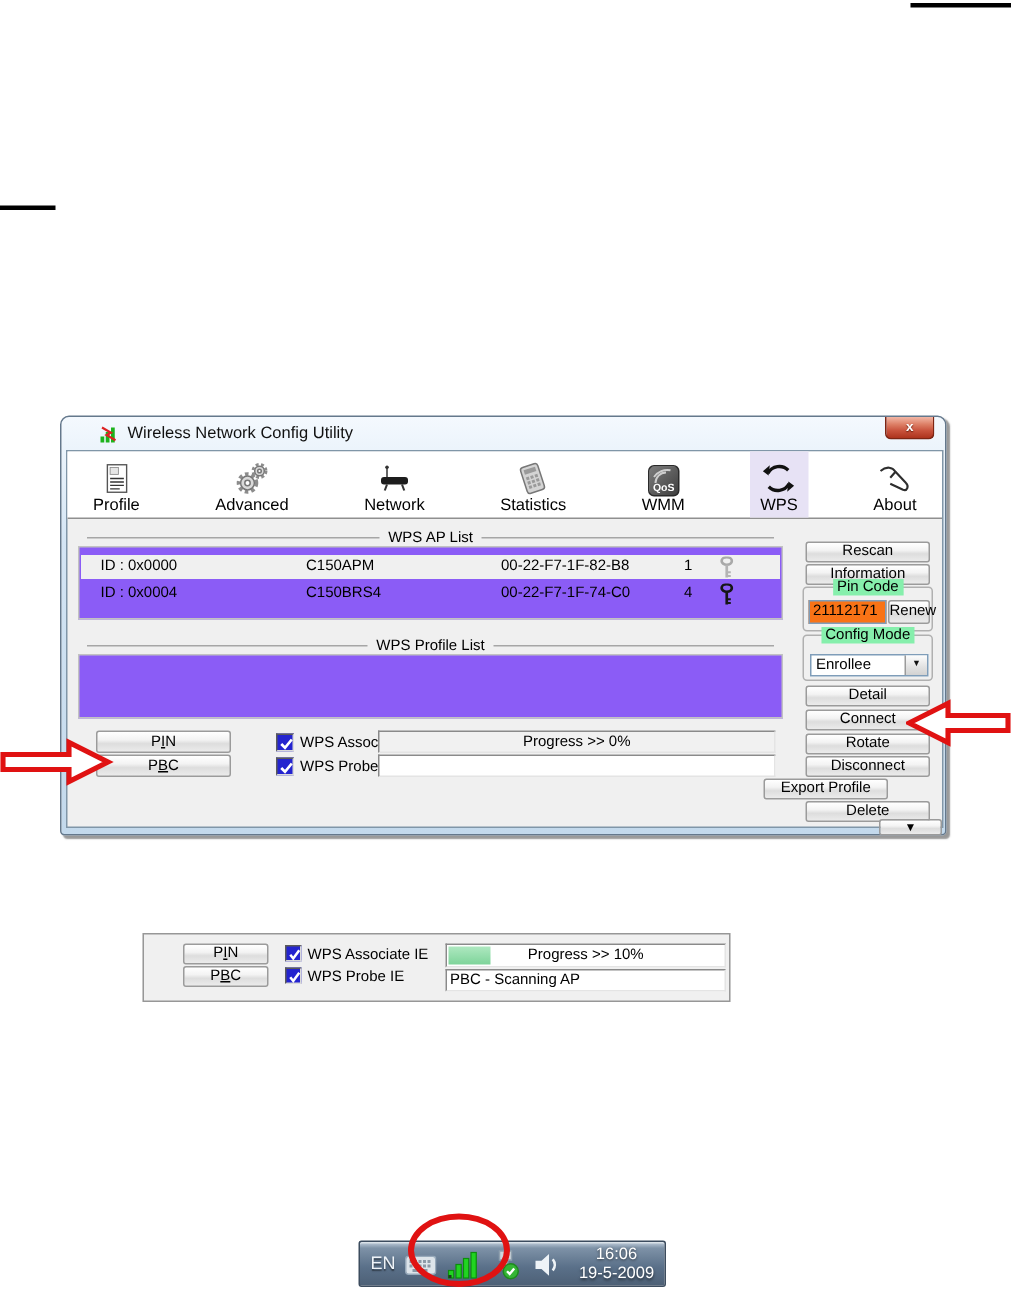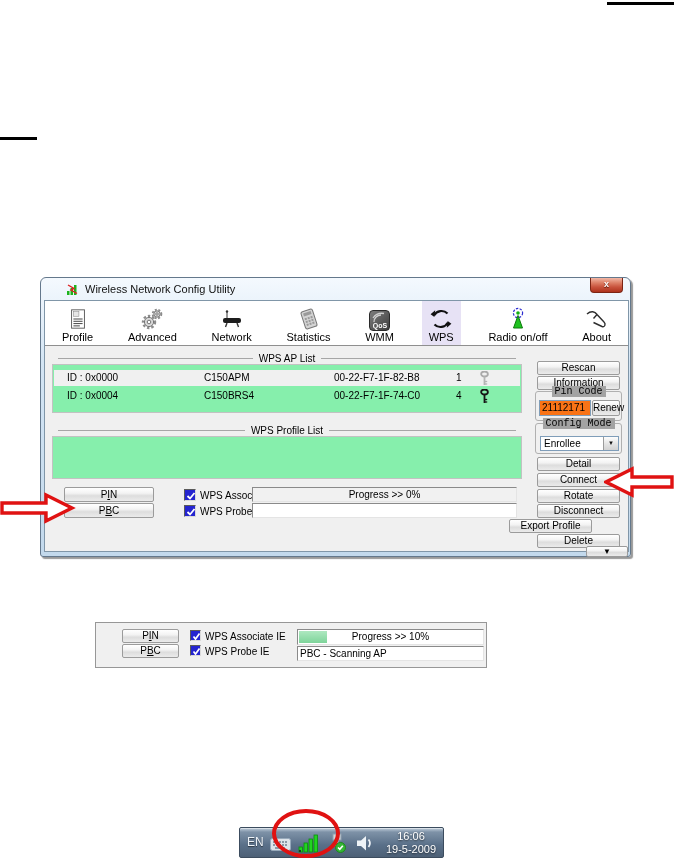--- a/index.html
+++ b/index.html
@@ -28,41 +28,41 @@
              border-bottom:1px solid #8f8f8f; display:flex; justify-content:space-between;
              align-items:stretch; padding:0 10px; }
   .tb { display:flex; flex-direction:column; align-items:center; justify-content:flex-end;
         padding:2px 7px 2px; font-size:11px; color:#000; }
   .tb .ic { height:26px; display:flex; align-items:flex-end; justify-content:center; }
   .tb.active { background:#e7e2f5; }
 
   .grp { position:absolute; display:flex; align-items:center; font-size:10px; color:#000; height:12px; }
   .grp::before, .grp::after { content:""; flex:1; height:1px; background:#a6a6a6; margin:0 6px; }
 
-  .listbox { position:absolute; background:#86efac; border:1px solid #c2c2c2; }
+  .listbox { position:absolute; background:#8b5cf6; border:1px solid #c2c2c2; }
   .aprow { position:absolute; left:1px; width:466px; height:16px; font-size:10px; color:#000; }
   .aprow.sel { background:#f0f0f0; }
   .aprow span { position:absolute; top:2px; white-space:nowrap; }
 
   .btn { position:absolute; background:linear-gradient(180deg,#ffffff,#f3f3f3 40%,#dddddd 60%,#ebebeb);
          border:1px solid #9b9b9b; border-radius:2px; font-size:10px; color:#000;
          text-align:center; white-space:nowrap; }
   .u { text-decoration:underline; }
 
   .sunken { position:absolute; background:#f1f1f1; border:1px solid; border-color:#8a8a8a #e4e4e4 #e4e4e4 #8a8a8a; }
   .sunken.white { background:#fff; }
 
   .cb { position:absolute; width:12px; height:12px; background:#2424cf;
         border:1px solid; border-color:#5a5a5a #dadada #dadada #5a5a5a; }
   .cb svg { position:absolute; left:1px; top:1px; }
   .cblabel { position:absolute; font-size:10px; color:#000; white-space:nowrap; }
 
   .gb { position:absolute; border:1px solid #b0b0b0; border-radius:3px; }
   .gb .gblabel { position:absolute; top:-6px; left:50%; transform:translateX(-50%);
-                 background:#a3a3a3; padding:0 3px; font-size:10px; white-space:nowrap;font-family:Liberation Mono, monospace; }
+                 background:#86efac; padding:0 3px; font-size:10px; white-space:nowrap; }
   .field { position:absolute; background:#f97316; border:1px solid #7f9db9; font-size:10px;
            padding:1px 2px; color:#000; }
   .combo { position:absolute; background:#fff; border:1px solid #7f9db9; font-size:10px; }
   .combo .val { position:absolute; left:3px; top:1px; }
   .combo .drop { position:absolute; right:0; top:0; bottom:0; width:15px;
                  background:linear-gradient(180deg,#fdfdfd,#e3e3e3 55%,#d2d2d2);
                  border-left:1px solid #9b9b9b; font-size:6px; line-height:13px; text-align:center; color:#111; }
 
   .progress-text { width:100%; text-align:center; font-size:10px; line-height:13px; }
   .fill { position:absolute; left:1px; top:1px; bottom:1px;
@@ -192,30 +192,20 @@
         <div class="tb active">
           <span class="ic">
             <svg width="24" height="24" viewBox="0 0 24 24">
               <path d="M18.5 6.5 A 8.5 8.5 0 0 0 5 8.5" fill="none" stroke="#111" stroke-width="2.2"></path>
               <polygon points="6.2,3.2 5.4,10 1.6,7.2" fill="#111"></polygon>
               <path d="M5.5 17.5 A 8.5 8.5 0 0 0 19 15.5" fill="none" stroke="#111" stroke-width="2.2"></path>
               <polygon points="17.8,20.8 18.6,14 22.4,16.8" fill="#111"></polygon>
             </svg>
           </span>
           <span>WPS</span>
-        </div>
-        <div class="tb">
-          <span class="ic">
-            <svg width="22" height="24" viewBox="0 0 22 24">
-              <circle cx="11" cy="6" r="4.6" fill="none" stroke="#2a2ad0" stroke-width="1.2" stroke-dasharray="2.4 1.4"></circle>
-              <circle cx="11" cy="6" r="1.8" fill="#14b014"></circle>
-              <path d="M11 8.5 L6.5 21 L15.5 21 Z" fill="#1fc21f" stroke="#0c7a0c"></path>
-            </svg>
-          </span>
-          <span>Radio on/off</span>
         </div>
         <div class="tb">
           <span class="ic">
             <svg width="24" height="22" viewBox="0 0 24 22">
               <path d="M2 5 C6 1.5 10 2.5 12 5.5 L19 13 C21 15 20 18.5 17 17.5 L8.5 13.5 M12 5.5 L8.5 9.5" fill="none" stroke="#2e2e2e" stroke-width="1.4"></path>
             </svg>
           </span>
           <span>About</span>
         </div>
       </div>

